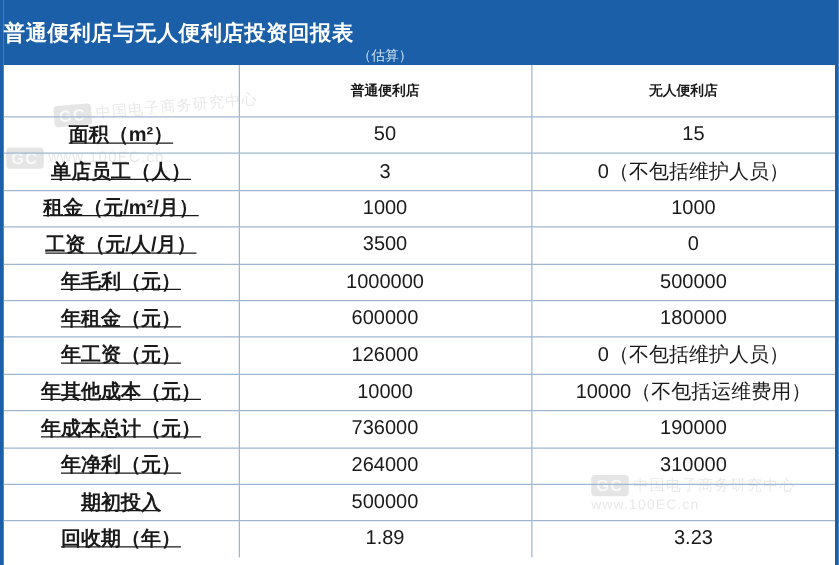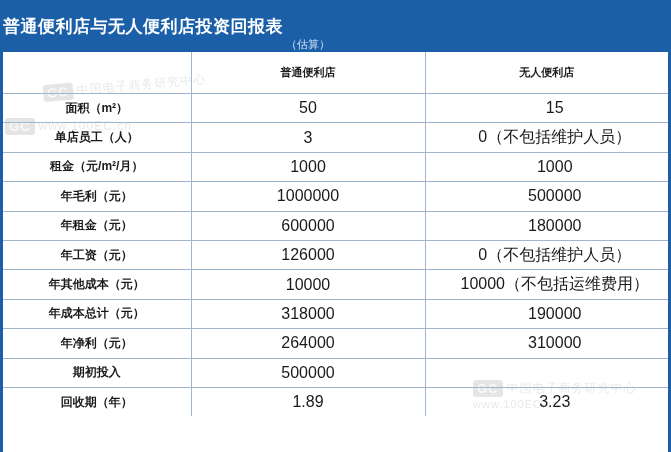--- a/index.html
+++ b/index.html
@@ -98,22 +98,23 @@
     font-size: 11px;
     font-weight: bold;
     height: 41px;
     border-top: none;
   }
   thead th.corner {
     border-left: none;
   }
   tbody td.rowhdr {
     font-weight: bold;
-    font-size: 12px;
+    font-size: 16px;
     border-left: none;
+    text-decoration: underline;
   }
   tbody td.val {
     font-size: 16px;
   }
   tbody tr:last-child td {
     border-bottom: none;
   }
   td.last-col { border-right: none; padding-left: 16px; }
   th.last-col { border-right: none; }
 </style>
@@ -163,20 +164,25 @@
         <td class="rowhdr">单店员工（人）</td>
         <td class="val">3</td>
         <td class="val last-col">0（不包括维护人员）</td>
       </tr>
       <tr>
         <td class="rowhdr">租金（元/m²/月）</td>
         <td class="val">1000</td>
         <td class="val last-col">1000</td>
       </tr>
       <tr>
+        <td class="rowhdr">工资（元/人/月）</td>
+        <td class="val">3500</td>
+        <td class="val last-col">0</td>
+      </tr>
+      <tr>
         <td class="rowhdr">年毛利（元）</td>
         <td class="val">1000000</td>
         <td class="val last-col">500000</td>
       </tr>
       <tr>
         <td class="rowhdr">年租金（元）</td>
         <td class="val">600000</td>
         <td class="val last-col">180000</td>
       </tr>
       <tr>
@@ -184,21 +190,21 @@
         <td class="val">126000</td>
         <td class="val last-col">0（不包括维护人员）</td>
       </tr>
       <tr>
         <td class="rowhdr">年其他成本（元）</td>
         <td class="val">10000</td>
         <td class="val last-col">10000（不包括运维费用）</td>
       </tr>
       <tr>
         <td class="rowhdr">年成本总计（元）</td>
-        <td class="val">318000</td>
+        <td class="val">736000</td>
         <td class="val last-col">190000</td>
       </tr>
       <tr>
         <td class="rowhdr">年净利（元）</td>
         <td class="val">264000</td>
         <td class="val last-col">310000</td>
       </tr>
       <tr>
         <td class="rowhdr">期初投入</td>
         <td class="val">500000</td>

